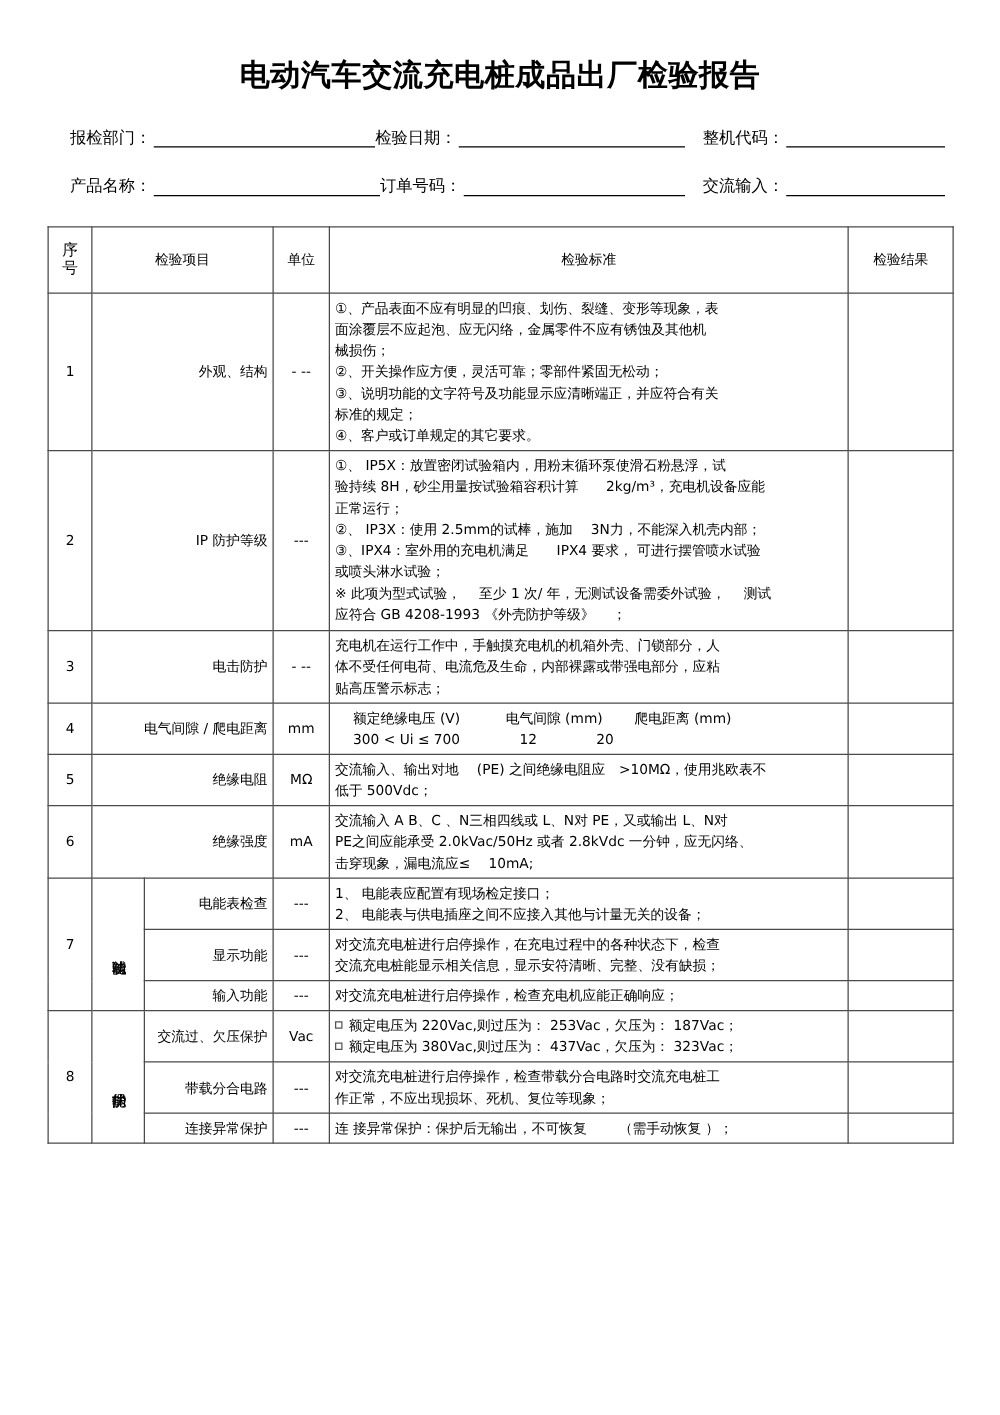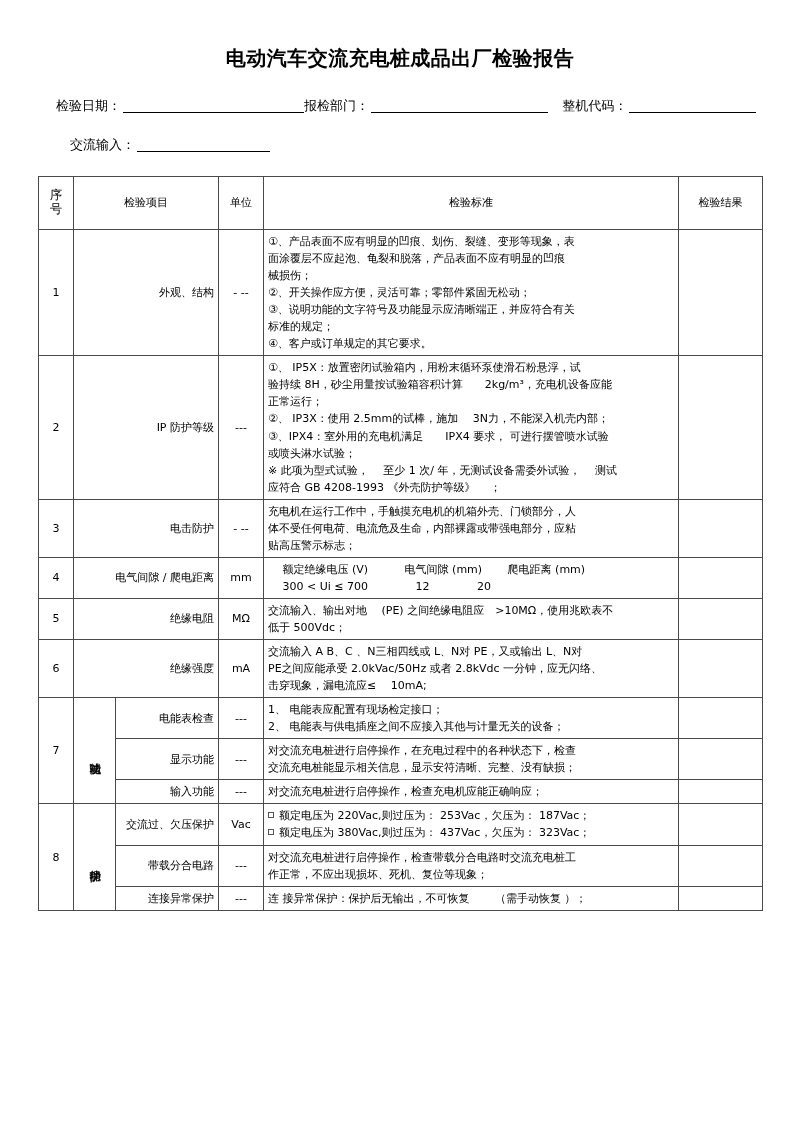--- a/index.html
+++ b/index.html
@@ -18,21 +18,21 @@
   .page {
     width: 800px;
     height: 1132px;
     position: relative;
     box-sizing: border-box;
   }
 
   
   .doc-title {
     text-align: center;
-    font-size: 20px;
+    font-size: 24px;
     font-weight: bold;
     letter-spacing: 0.5px;
     padding-top: 46px;
     line-height: 1.2;
   }
 
   
   .meta-block {
     margin-top: 28px;
     padding: 0 44px 0 56px;
@@ -159,34 +159,42 @@
 </style>
 </head>
 <body>
 
 <div class="page">
 
   <div class="doc-title">电动汽车交流充电桩成品出厂检验报告</div>
 
   <div class="meta-block">
     <div class="meta-row">
+      <div class="meta-field f2">
+        <span class="meta-label">报检部门：</span>
+        <span class="meta-line"></span>
+      </div>
       <div class="meta-field f1">
         <span class="meta-label">检验日期：</span>
         <span class="meta-line"></span>
       </div>
-      <div class="meta-field f2">
-        <span class="meta-label">报检部门：</span>
-        <span class="meta-line"></span>
-      </div>
       <div class="meta-field f3">
         <span class="meta-label">整机代码：</span>
         <span class="meta-line"></span>
       </div>
     </div>
     <div class="meta-row">
+      <div class="meta-field f1">
+        <span class="meta-label">产品名称：</span>
+        <span class="meta-line"></span>
+      </div>
+      <div class="meta-field f2">
+        <span class="meta-label">订单号码：</span>
+        <span class="meta-line"></span>
+      </div>
       <div class="meta-field f3">
         <span class="meta-label">交流输入：</span>
         <span class="meta-line"></span>
       </div>
     </div>
   </div>
 
   <div class="tbl-wrap">
     <table class="report">
       <colgroup>
@@ -212,21 +220,21 @@
         </tr>
       </thead>
       <tbody>
 
         <tr>
           <td class="no-cell">1</td>
           <td class="item-cell" colspan="2">外观、结构</td>
           <td class="unit-cell">- --</td>
           <td class="std-cell">
             <span class="std-line">①、产品表面不应有明显的凹痕、划伤、裂缝、变形等现象，表</span>
-            <span class="std-line">面涂覆层不应起泡、龟裂和脱落，产品表面不应有明显的凹痕</span>
+            <span class="std-line">面涂覆层不应起泡、应无闪络，金属零件不应有锈蚀及其他机</span>
             <span class="std-line">械损伤；</span>
             <span class="std-line">②、开关操作应方便，灵活可靠；零部件紧固无松动；</span>
             <span class="std-line">③、说明功能的文字符号及功能显示应清晰端正，并应符合有关</span>
             <span class="std-line">标准的规定；</span>
             <span class="std-line">④、客户或订单规定的其它要求。</span>
           </td>
           <td class="res-cell"></td>
         </tr>
 
         <tr>

